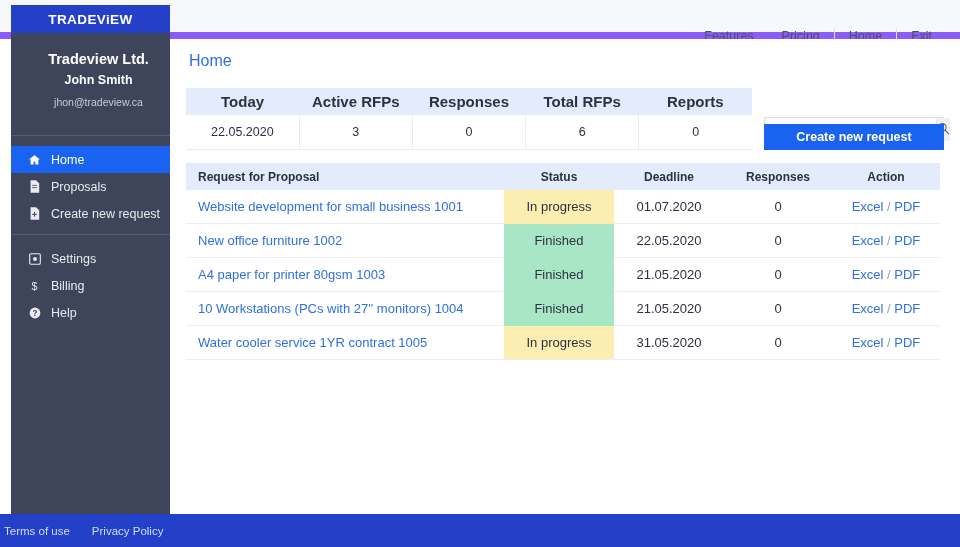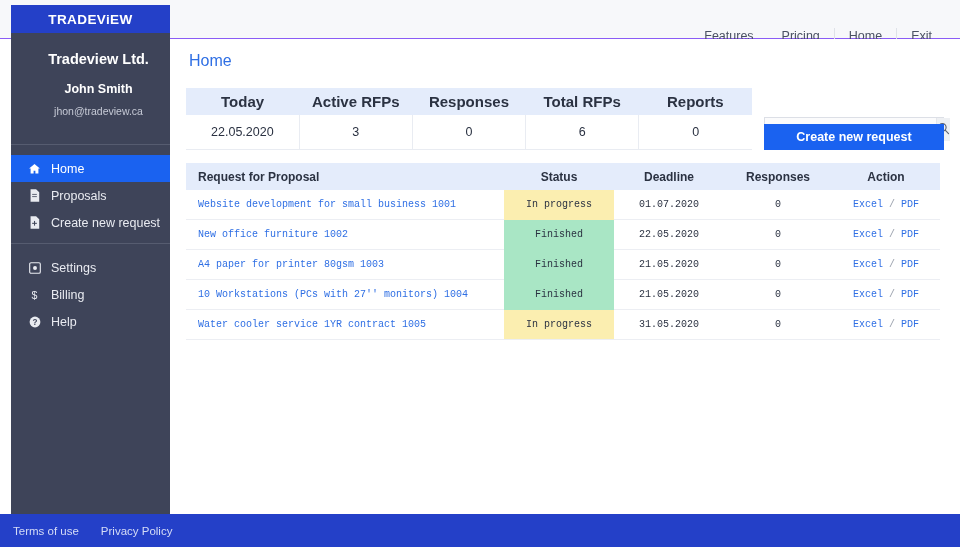--- a/index.html
+++ b/index.html
@@ -16,21 +16,21 @@
     overflow: hidden;
     position: relative;
   }
 
   
   .topbar {
     position: absolute;
     left: 0; top: 0;
     width: 960px; height: 39px;
     background: #f7f8fa;
-    border-bottom: 1px solid #8b5cf6;
+    border-bottom: 7px solid #8b5cf6;
     box-sizing: border-box;
   }
   .logo-block {
     position: absolute;
     left: 11px; top: 5px;
     width: 159px; height: 28px;
     background: #2440c8;
     display: flex;
     align-items: center;
     justify-content: center;
@@ -76,21 +76,21 @@
     color: #ffffff;
     font-size: 14.5px;
     font-weight: bold;
     line-height: 20px;
   }
   .user-name {
     color: #ffffff;
     font-size: 12.5px;
     font-weight: bold;
     line-height: 20px;
-    margin-top: 10px;
+    margin-top: 1px;
   }
   .user-email {
     color: #c6cad6;
     font-size: 10.5px;
     line-height: 16px;
     margin-top: 4px;
   }
   .nav-group {
     padding: 0;
   }
@@ -230,27 +230,26 @@
     border: none;
     padding: 0 12px;
   }
   .rfp-table th.c-name { text-align: left; }
   .rfp-table th.c-status,
   .rfp-table th.c-deadline,
   .rfp-table th.c-responses,
   .rfp-table th.c-action { text-align: center; }
 
   .rfp-table td {
-    font-size: 10px;
+    font-size: 13px;
     color: #2b3242;
     border-bottom: 1px solid #eceef3;
     padding: 9px 12px;
     vertical-align: middle;
     background: #ffffff;
-    font-family: Liberation Mono, monospace;
   }
   .rfp-table tr:last-child td { border-bottom: 1px solid #eceef3; }
   td.c-name {
     text-align: left;
     color: #2f6fe4;
   }
   td.c-name span { cursor: pointer; }
   td.c-status {
     text-align: center;
     padding: 9px 4px;
@@ -268,21 +267,21 @@
   td.c-action .sep { color: #9aa0ad; }
 
   
   .footer {
     position: absolute;
     left: 0; bottom: 0;
     width: 960px; height: 33px;
     background: #2440c8;
     display: flex;
     align-items: center;
-    padding-left: 13px;
+    padding-left: 4px;
     box-sizing: border-box;
   }
   .footer-link {
     color: #d5dcf6;
     font-size: 11.5px;
     margin-right: 22px;
     cursor: pointer;
   }
 </style>
 </head>

